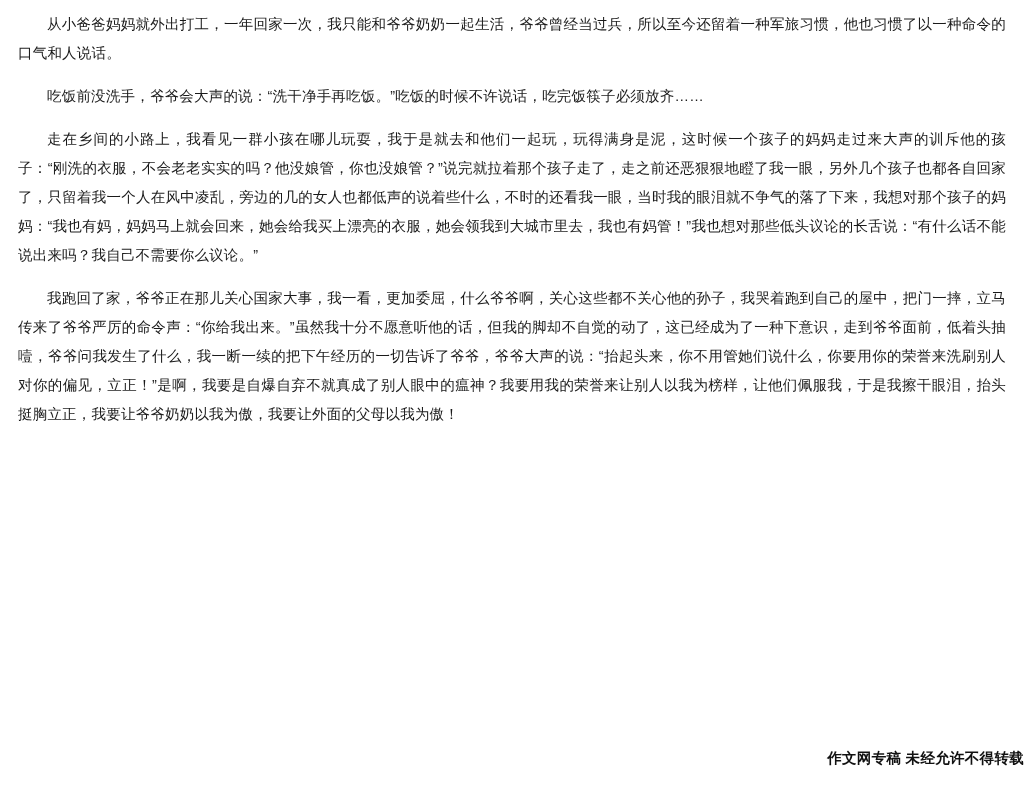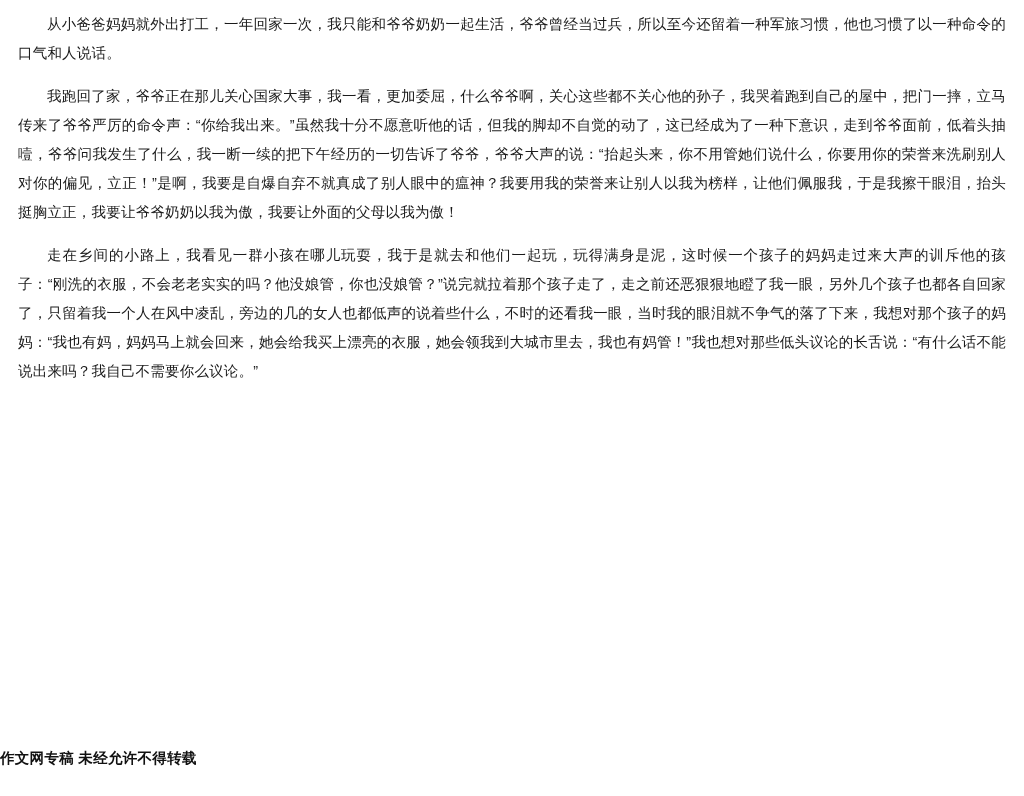--- a/index.html
+++ b/index.html
@@ -32,32 +32,33 @@
   .para.signature {
     text-indent: 0;
     margin-top: 22px;
     margin-bottom: 0;
   }
   .footer {
     position: absolute;
     left: 0;
     right: 0;
     bottom: 28px;
-    text-align: left;
+    text-align: right;
     font-size: 14.5px;
     font-weight: bold;
     color: #111111;
     letter-spacing: 0.3px;
   }
 </style>
 </head>
 <body>
 
 <div class="page">
 
   <p class="para">从小爸爸妈妈就外出打工，一年回家一次，我只能和爷爷奶奶一起生活，爷爷曾经当过兵，所以至今还留着一种军旅习惯，他也习惯了以一种命令的口气和人说话。</p>
+  <p class="para">吃饭前没洗手，爷爷会大声的说：“洗干净手再吃饭。”吃饭的时候不许说话，吃完饭筷子必须放齐……</p>
+  <p class="para">走在乡间的小路上，我看见一群小孩在哪儿玩耍，我于是就去和他们一起玩，玩得满身是泥，这时候一个孩子的妈妈走过来大声的训斥他的孩子：“刚洗的衣服，不会老老实实的吗？他没娘管，你也没娘管？”说完就拉着那个孩子走了，走之前还恶狠狠地瞪了我一眼，另外几个孩子也都各自回家了，只留着我一个人在风中凌乱，旁边的几的女人也都低声的说着些什么，不时的还看我一眼，当时我的眼泪就不争气的落了下来，我想对那个孩子的妈妈：“我也有妈，妈妈马上就会回来，她会给我买上漂亮的衣服，她会领我到大城市里去，我也有妈管！”我也想对那些低头议论的长舌说：“有什么话不能说出来吗？我自己不需要你么议论。”</p>
   <p class="para">我跑回了家，爷爷正在那儿关心国家大事，我一看，更加委屈，什么爷爷啊，关心这些都不关心他的孙子，我哭着跑到自己的屋中，把门一摔，立马传来了爷爷严厉的命令声：“你给我出来。”虽然我十分不愿意听他的话，但我的脚却不自觉的动了，这已经成为了一种下意识，走到爷爷面前，低着头抽噎，爷爷问我发生了什么，我一断一续的把下午经历的一切告诉了爷爷，爷爷大声的说：“抬起头来，你不用管她们说什么，你要用你的荣誉来洗刷别人对你的偏见，立正！”是啊，我要是自爆自弃不就真成了别人眼中的瘟神？我要用我的荣誉来让别人以我为榜样，让他们佩服我，于是我擦干眼泪，抬头挺胸立正，我要让爷爷奶奶以我为傲，我要让外面的父母以我为傲！</p>
-  <p class="para">走在乡间的小路上，我看见一群小孩在哪儿玩耍，我于是就去和他们一起玩，玩得满身是泥，这时候一个孩子的妈妈走过来大声的训斥他的孩子：“刚洗的衣服，不会老老实实的吗？他没娘管，你也没娘管？”说完就拉着那个孩子走了，走之前还恶狠狠地瞪了我一眼，另外几个孩子也都各自回家了，只留着我一个人在风中凌乱，旁边的几的女人也都低声的说着些什么，不时的还看我一眼，当时我的眼泪就不争气的落了下来，我想对那个孩子的妈妈：“我也有妈，妈妈马上就会回来，她会给我买上漂亮的衣服，她会领我到大城市里去，我也有妈管！”我也想对那些低头议论的长舌说：“有什么话不能说出来吗？我自己不需要你么议论。”</p>
 
 
   <div class="footer">作文网专稿 未经允许不得转载</div>
 
 </div>
 
 </body></html>

